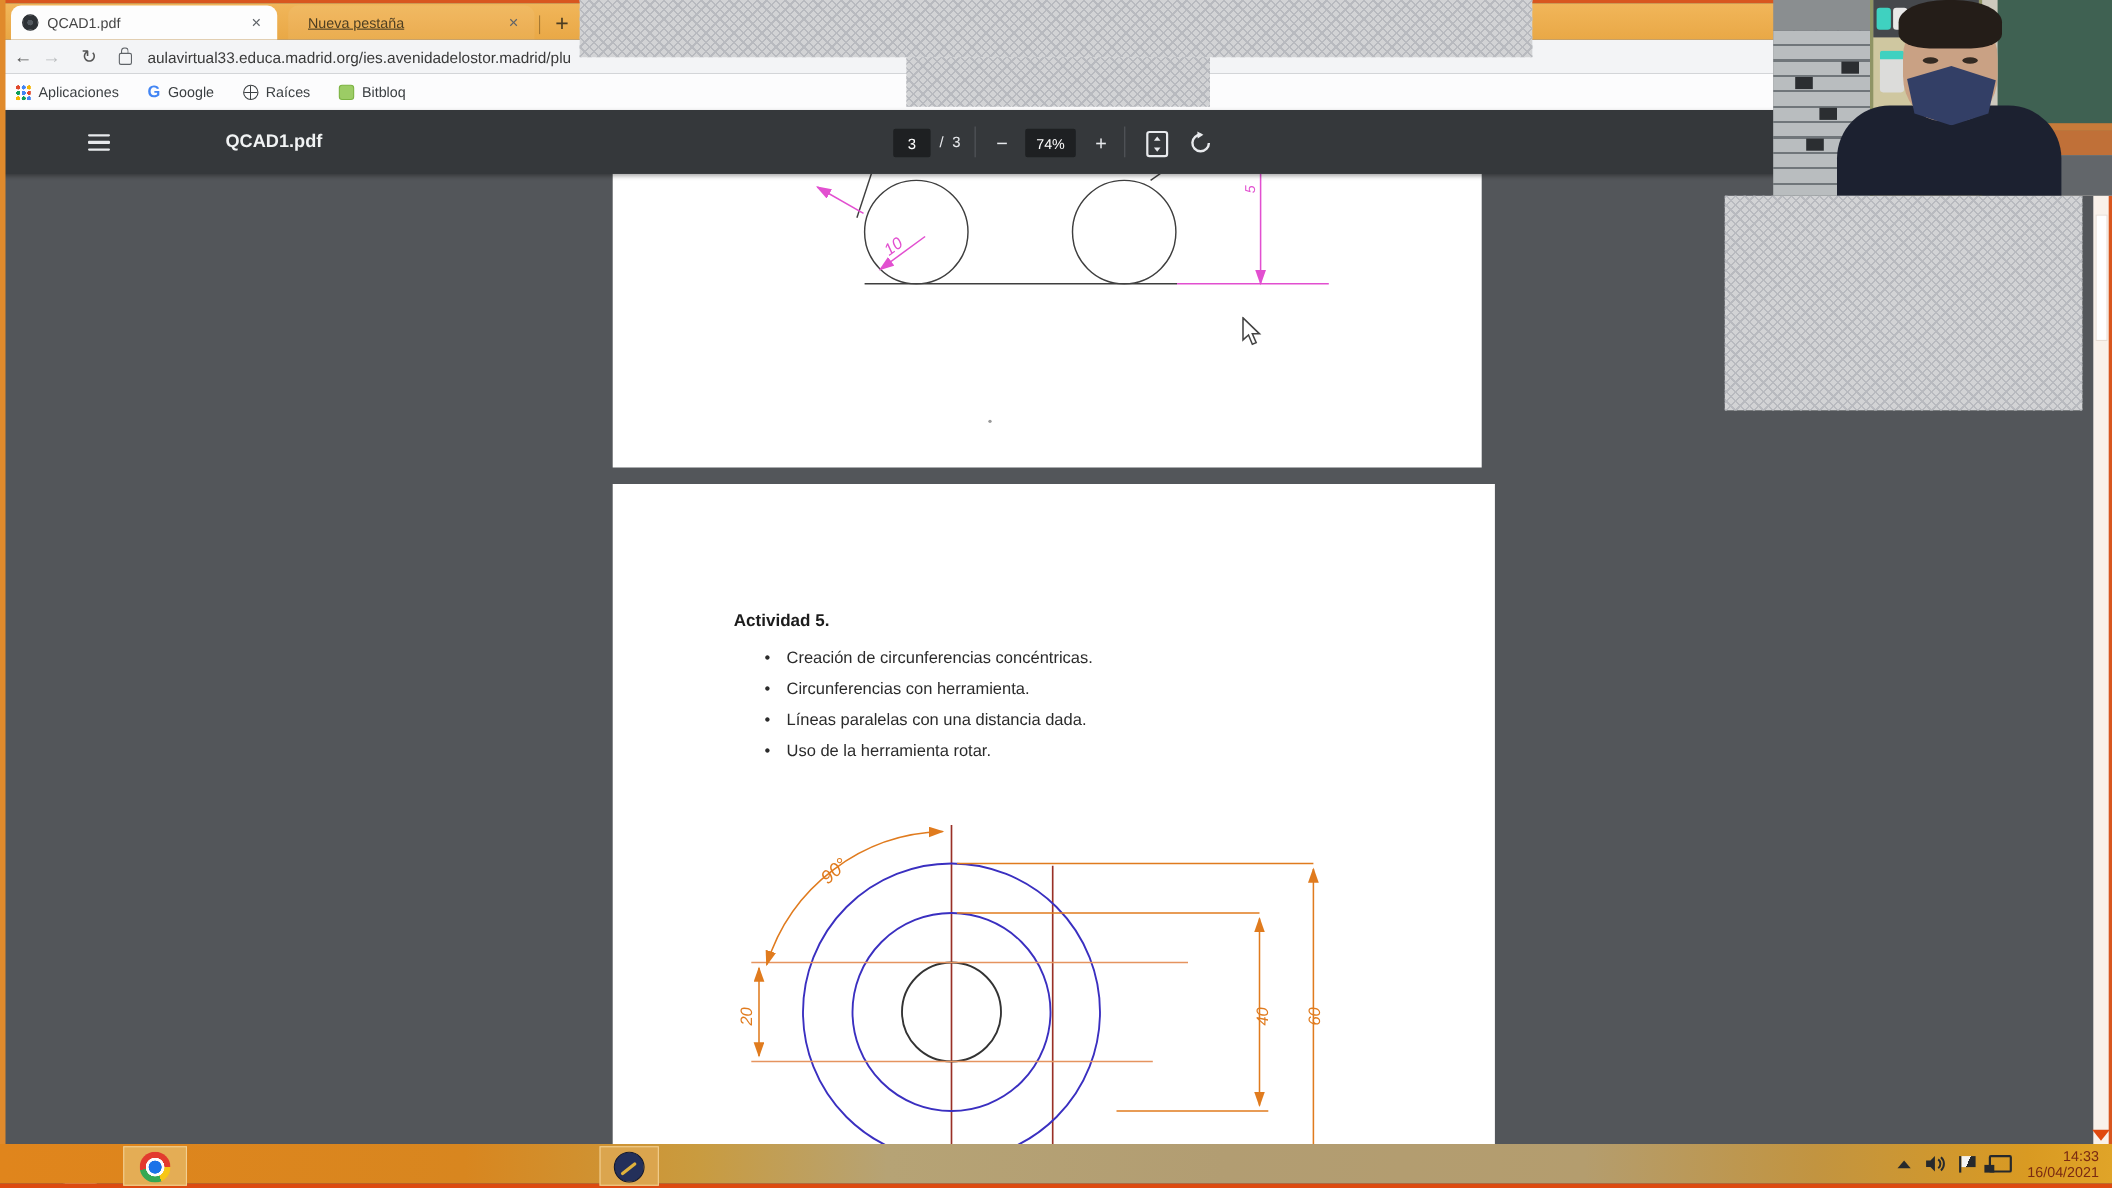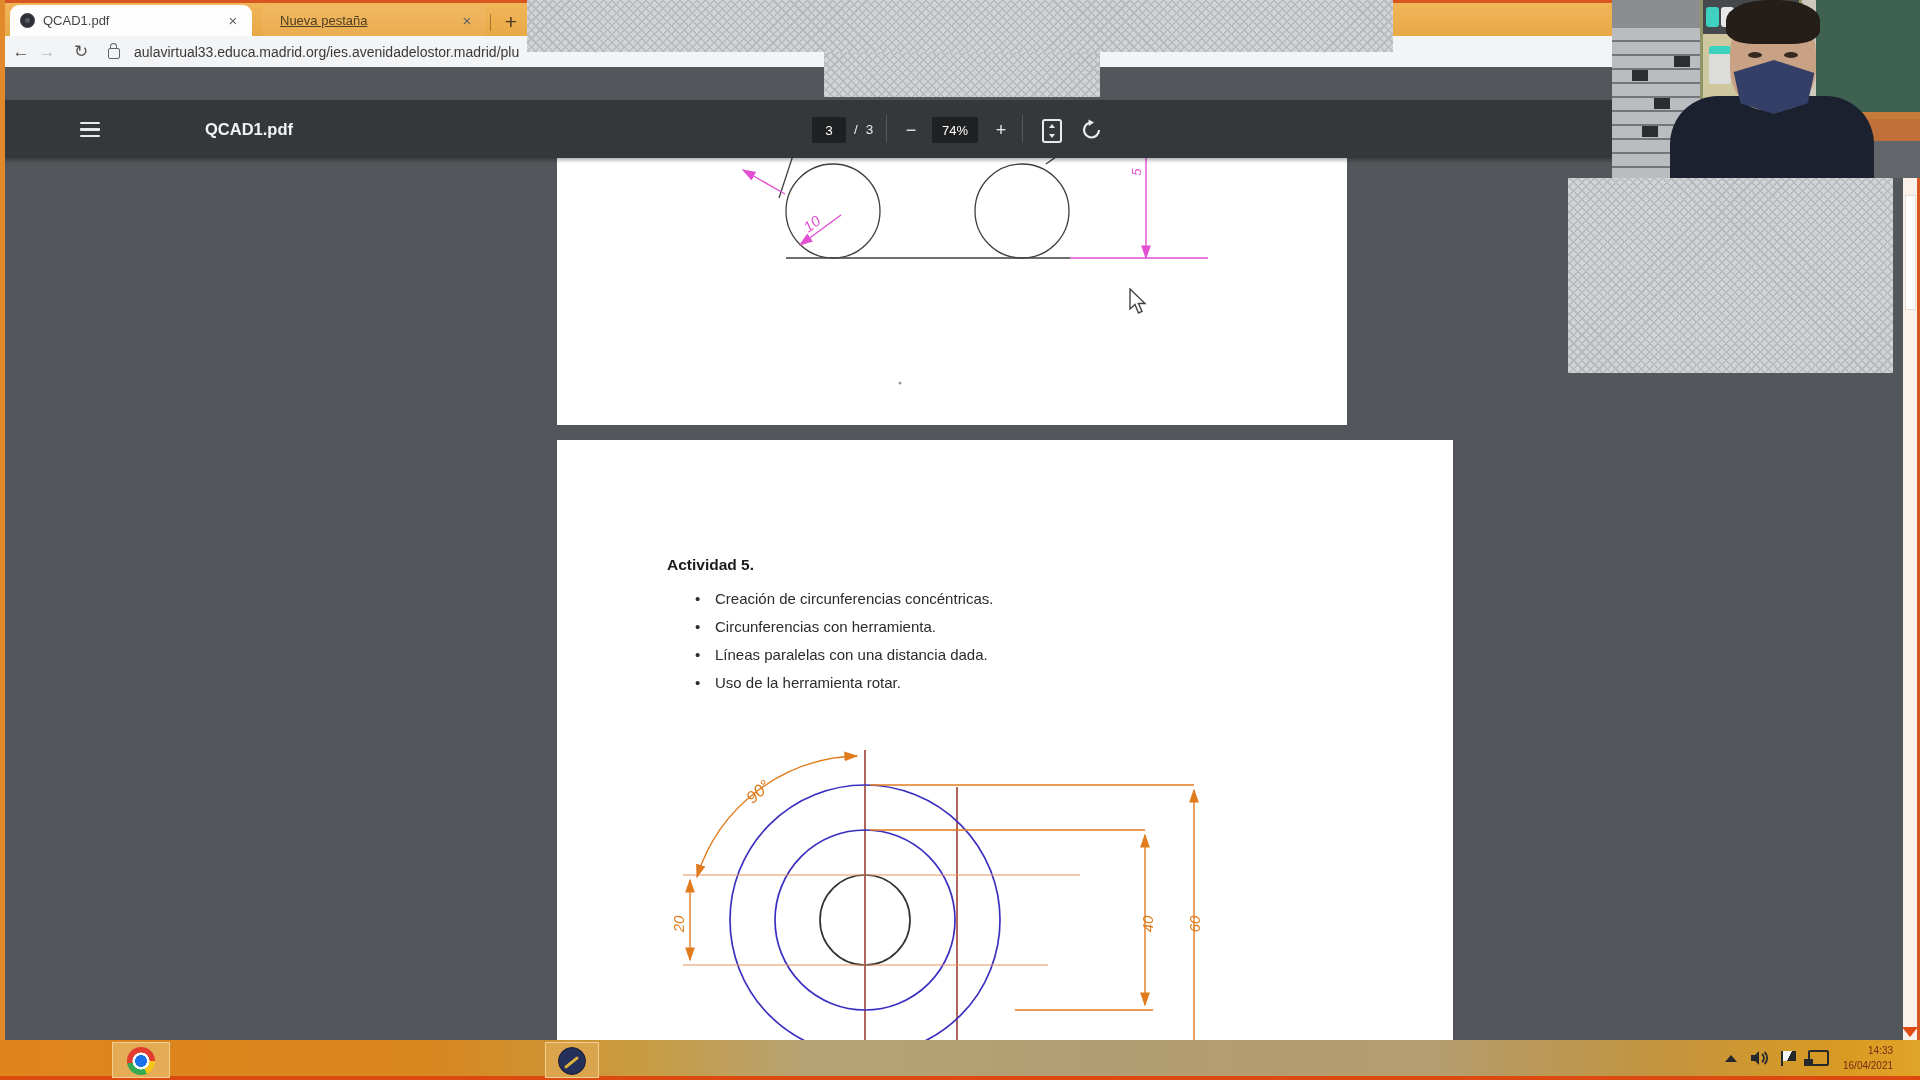--- a/index.html
+++ b/index.html
@@ -110,21 +110,21 @@
   .zoomapp b{width:12px;height:9px;background:#fff;border-radius:2px;position:relative;display:block;}
   .zoomapp b:after{content:"";position:absolute;right:-5px;top:0.5px;border-left:5px solid #fff;border-top:4px solid transparent;border-bottom:4px solid transparent;}
   .qcad-ic{border-radius:50%;background:radial-gradient(circle,#24305a 0 70%,#3a4a7a 72%);position:relative;border:1.5px solid #12182e;box-sizing:border-box;}
   .qcad-ic:after{content:"";position:absolute;left:4px;top:13px;width:17px;height:3px;background:#e0b23c;transform:rotate(-38deg);border-radius:2px;}
   .tb-sep{position:absolute;left:480px;top:1048px;width:2px;height:24px;background:rgba(90,40,0,.35);}
   .tray{position:absolute;left:1725px;top:1040px;width:195px;height:36px;display:flex;align-items:center;z-index:41;}
   .tray-chev{width:0;height:0;border-left:6px solid transparent;border-right:6px solid transparent;border-bottom:7px solid #26292c;margin-right:12px;}
   .flagic{width:13px;height:10px;background:linear-gradient(115deg,#f4f4f4 50%,#26292c 50%);border-left:2px solid #26292c;height:15px;background-repeat:no-repeat;background-size:13px 10px;margin-right:12px;}
   .netic{width:17px;height:12px;border:2px solid #26292c;border-radius:2px;position:relative;margin-right:14px;}
   .netic:after{content:"";position:absolute;left:-6px;bottom:-2px;width:9px;height:7px;background:#26292c;}
-  .clock{text-align:right;color:#7a2a12;line-height:15px;font-size:10px;}
+  .clock{text-align:right;color:#7a2a12;line-height:15px;font-size:13px;}
   
   .cursor{z-index:60;}
 </style>
 </head>
 <body>
 
 <div id="stage">
 
   <div class="abs win-top"></div>
   <div class="abs win-left"></div>
@@ -145,20 +145,38 @@
   </div>
 
   <div class="abs urlrow">
     <span class="navbtn" style="margin-left:8px;">←</span>
     <span class="navbtn disabled">→</span>
     <span class="navbtn" style="margin-left:8px;">↻</span>
     <span class="lock"></span>
     <span class="url-text">aulavirtual33.educa.madrid.org/ies.avenidadelostor.madrid/plu</span>
   </div>
 
+  <div class="abs bookrow">
+    <span class="bm">
+      <span class="grid9"></span>
+      <span class="bm-label">Aplicaciones</span>
+    </span>
+    <span class="bm">
+      <span class="gglyph">G</span>
+      <span class="bm-label">Google</span>
+    </span>
+    <span class="bm">
+      <span class="globe"></span>
+      <span class="bm-label">Raíces</span>
+    </span>
+    <span class="bm">
+      <span class="bitbloq-ic"></span>
+      <span class="bm-label">Bitbloq</span>
+    </span>
+  </div>
 
   <div class="abs pdfbar"></div>
   <div class="abs hamb" style="z-index:5;">
       <div></div>
       <div></div>
       <div></div>
     </div>
   <div class="abs pdftitle" style="z-index:5;">QCAD1.pdf</div>
   <div class="abs pagebox" style="z-index:5;">3</div>
   <div class="abs pageof" style="z-index:5;">
@@ -206,21 +224,21 @@
         <path d="M284,57 L243,87" marker-end="url(#mg)"></path>
         <path d="M589,-20 L589,100" marker-end="url(#mg)"></path>
         <line x1="513" y1="100" x2="651" y2="100"></line>
       </g>
       <text x="258" y="70" fill="#e24fd0" font-size="15" font-style="italic" text-anchor="middle" transform="rotate(-36 258 70)">10</text>
       <text x="584" y="14" fill="#e24fd0" font-size="13" font-style="italic" text-anchor="middle" transform="rotate(-90 584 14)">5</text>
       <circle cx="343" cy="225" r="1.5" fill="#9a9a9a"></circle>
     </svg>
   </div>
 
-  <div class="abs page" style="left:557px;top:440px;width:896px;height:600px;">
+  <div class="abs page" style="left:557px;top:440px;width:802px;height:600px;">
     <div class="doc-title">Actividad 5.</div>
     <div class="bullet-row" style="top:150px;">
       <span class="bullet-dot">•</span>
       <span>Creación de circunferencias concéntricas.</span>
     </div>
     <div class="bullet-row" style="top:178px;">
       <span class="bullet-dot">•</span>
       <span>Circunferencias con herramienta.</span>
     </div>
     <div class="bullet-row" style="top:206px;">

